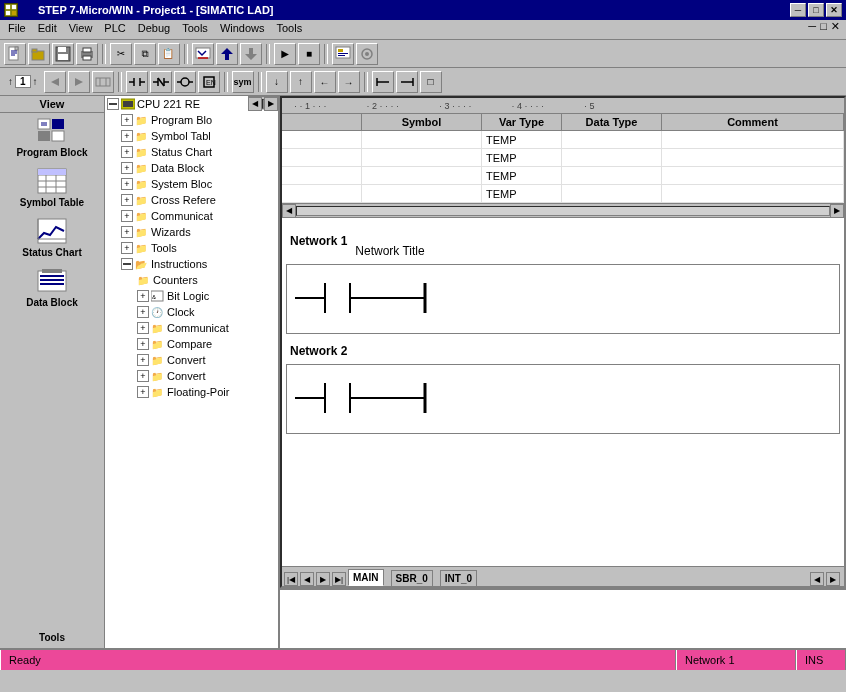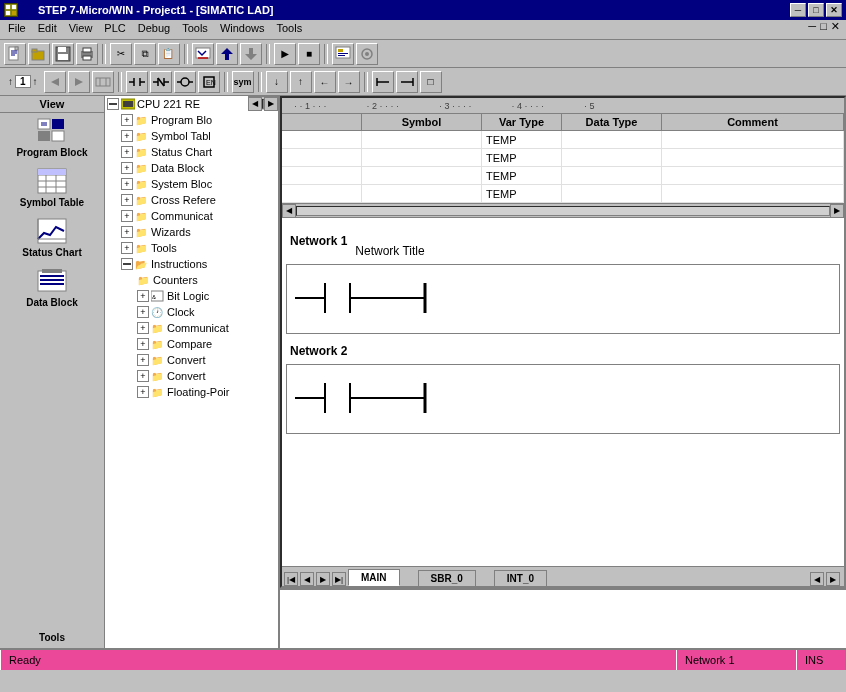--- a/index.html
+++ b/index.html
@@ -332,28 +332,28 @@
       background: #c0c0c0;
       border: 1px solid #808080;
       display: flex;
       align-items: center;
       justify-content: center;
       cursor: pointer;
       font-size: 8px;
       margin-right: 2px;
     }
     .tab {
-      padding: 2px 12px;
+      padding: 2px 4px;
       border: 1px solid #808080;
       border-bottom: none;
       background: #c0c0c0;
       cursor: pointer;
       font-size: 10px;
       font-weight: bold;
-      margin-right: 18px;
+      margin-right: 7px;
     }
     .tab.active {
       background: white;
       border-bottom: 1px solid white;
     }
 
     
     .output-area {
       height: 60px;
       background: white;

